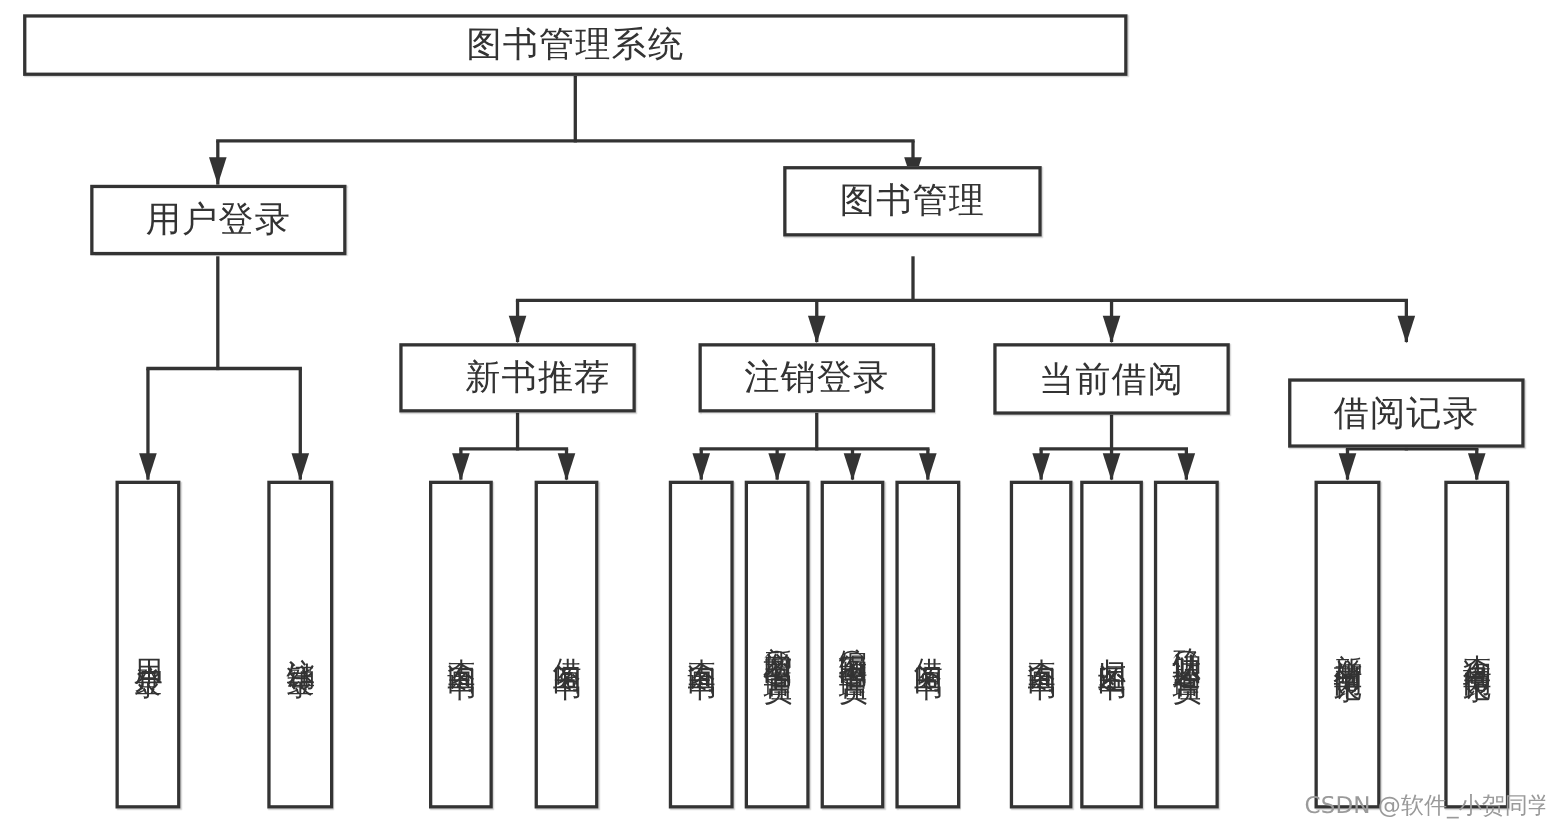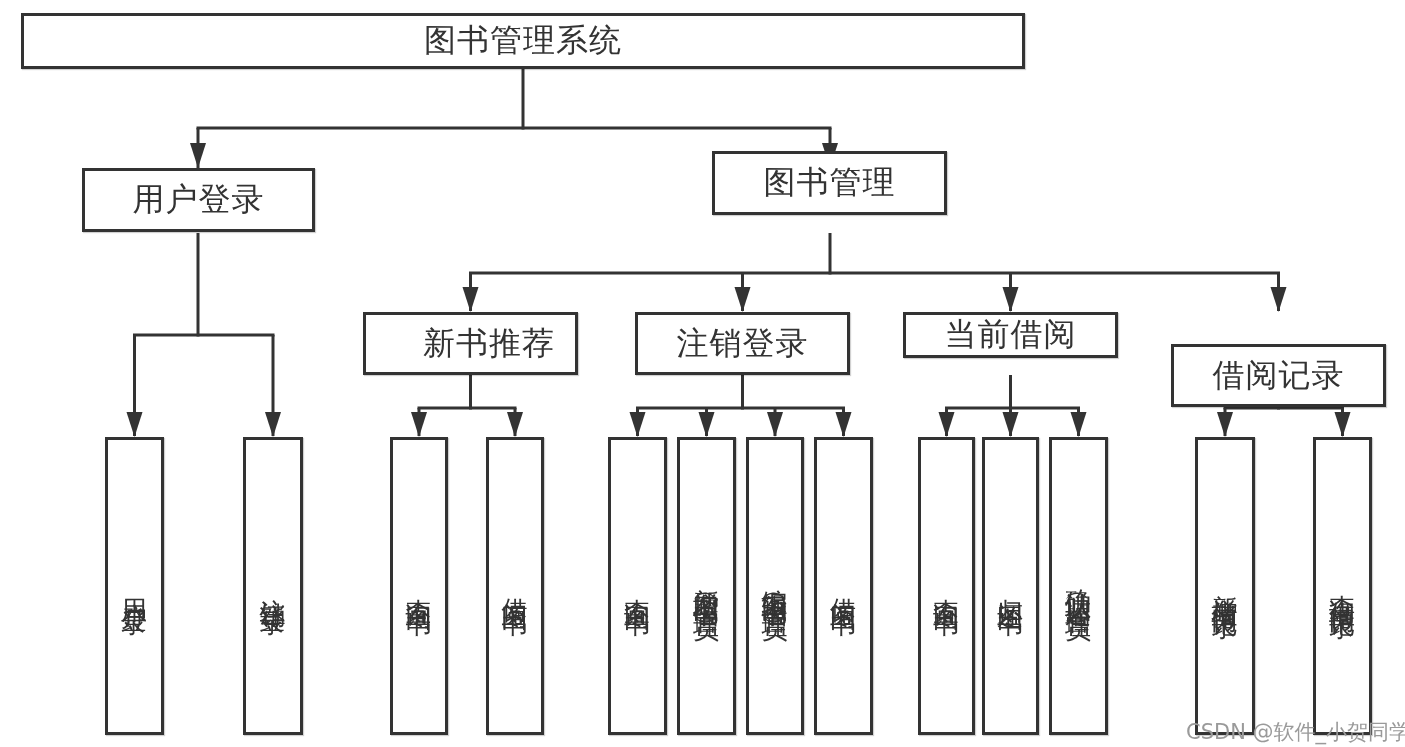--- a/index.html
+++ b/index.html
@@ -123,21 +123,21 @@
   <div class="node node-h" style="left:712px;top:151px;width:235px;height:64px;">
     <span class="label">图书管理</span>
   </div>
 
   <div class="node node-h" style="left:363px;top:312px;width:215px;height:63px;padding-left:37px;">
     <span class="label">新书推荐</span>
   </div>
   <div class="node node-h" style="left:635px;top:312px;width:215px;height:63px;">
     <span class="label">注销登录</span>
   </div>
-  <div class="node node-h" style="left:903px;top:312px;width:215px;height:46px;">
+  <div class="node node-h" style="left:903px;top:312px;width:215px;height:65px;">
     <span class="label">当前借阅</span>
   </div>
   <div class="node node-h" style="left:1171px;top:312px;width:215px;height:63px;margin-top:32px;">
     <span class="label">借阅记录</span>
   </div>
 
   <div class="node node-v" style="left:105px;top:437px;width:59px;height:298px;">
     <span class="label">用户登录</span>
   </div>
   <div class="node node-v" style="left:243px;top:437px;width:60px;height:298px;">

